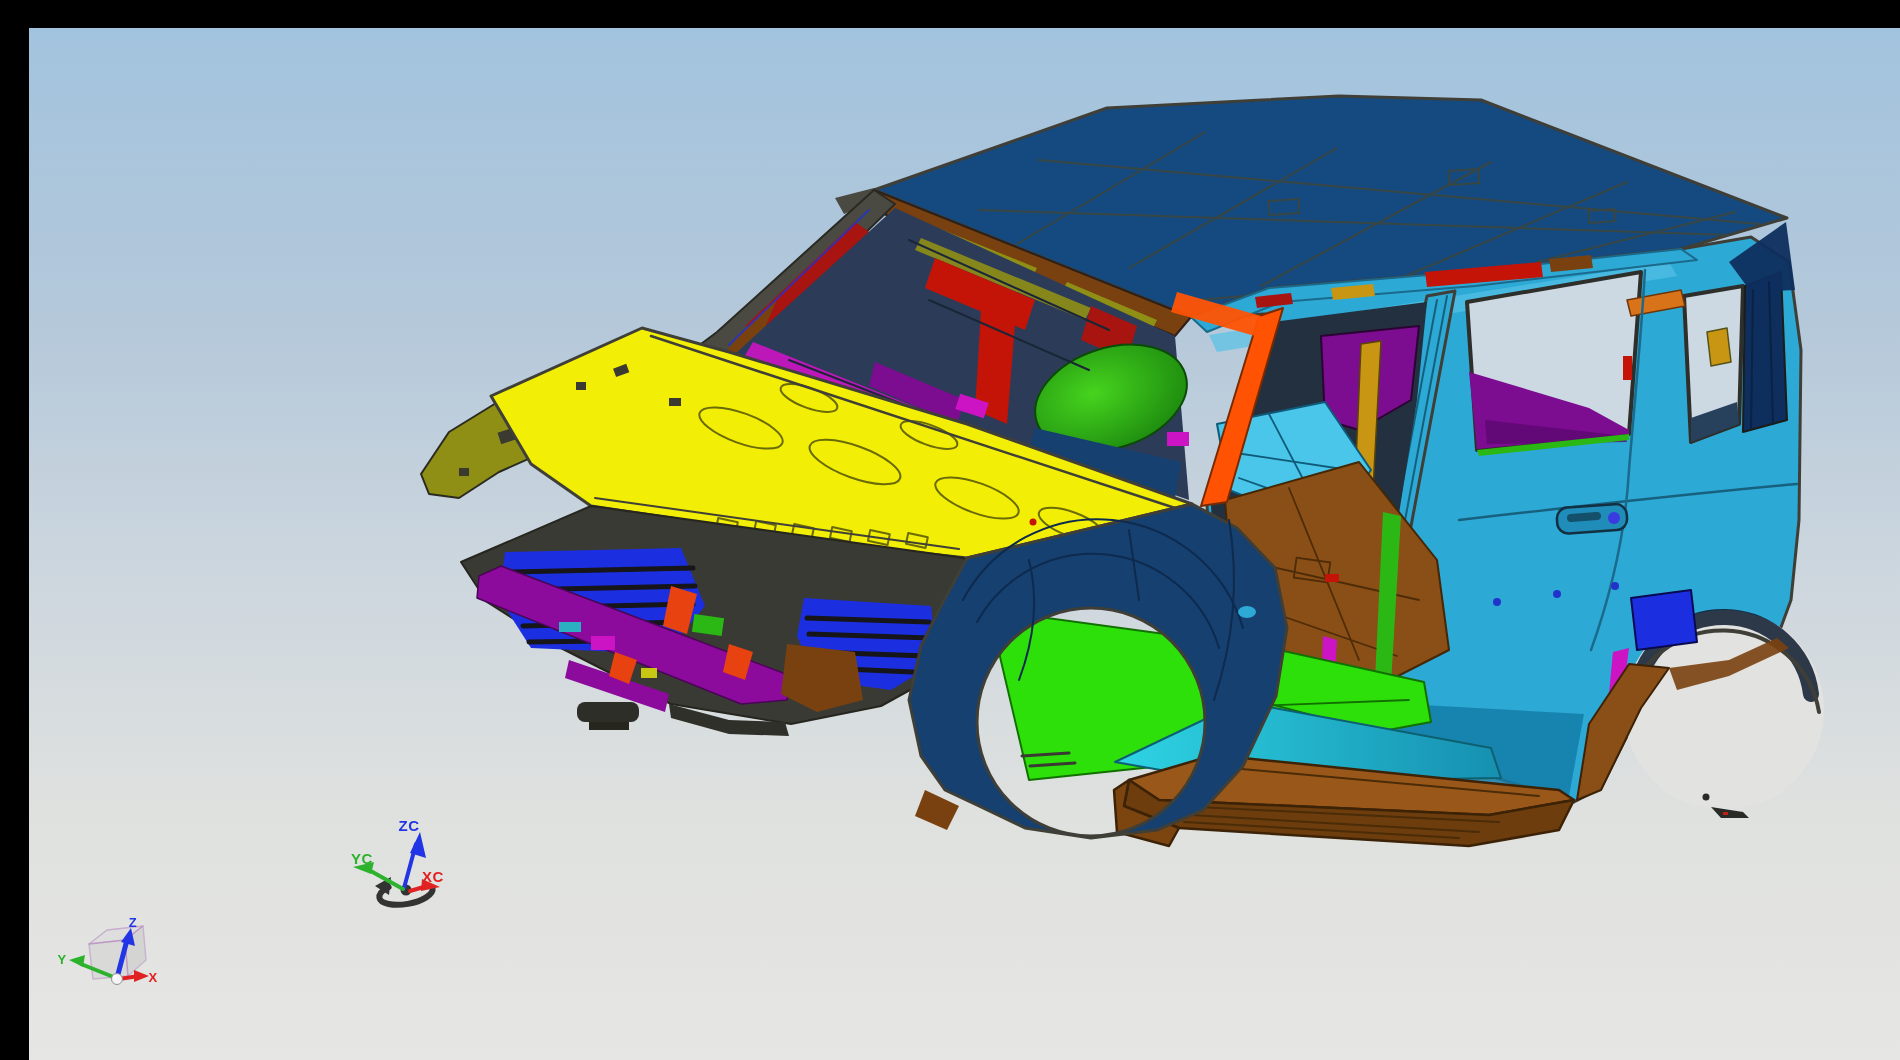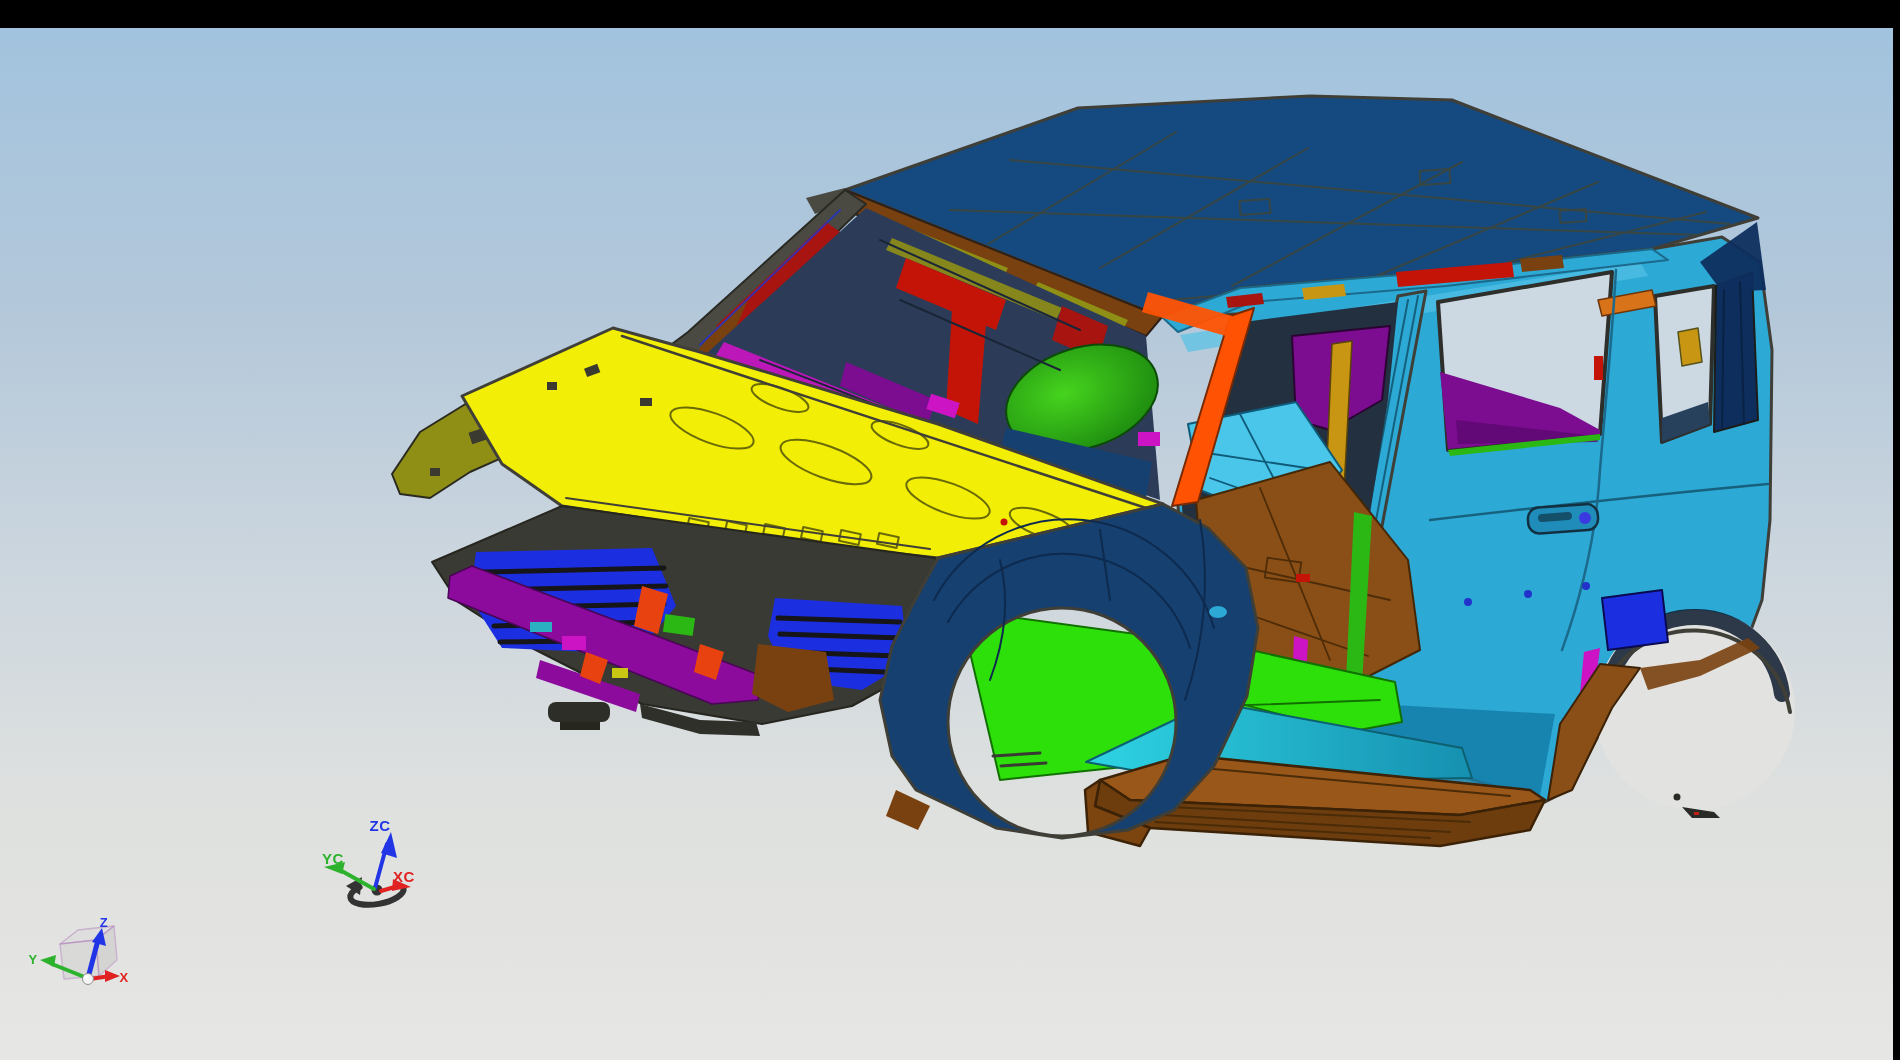--- a/index.html
+++ b/index.html
@@ -1,16 +1,16 @@
 <!DOCTYPE html>
 <html><head>
 <meta charset="utf-8">
 <style>
   html,body{margin:0;padding:0;background:#000;width:1900px;height:1060px;overflow:hidden;}
-  #frame{position:relative;width:1580px;height:1060px;background:#000;}
+  #frame{position:relative;width:1580px;height:1060px;background:#000;margin-left:29px;}
   #viewport{position:absolute;left:0;top:28px;width:1893px;height:1032px;overflow:hidden;
             background:linear-gradient(180deg,#a2c3de 0%,#b4c8da 28%,#ccd6de 52%,#dfe1df 76%,#e6e6e4 100%);}
   svg{display:block;}
   svg *{stroke-linejoin:round;stroke-linecap:round;}
   svg text{font-family:"Liberation Sans",sans-serif;font-weight:700;letter-spacing:.5px;}
   .lbl-wcs{font-size:15px;}
   .lbl-abs{font-size:13px;}
 </style>
 </head>
 <body>

